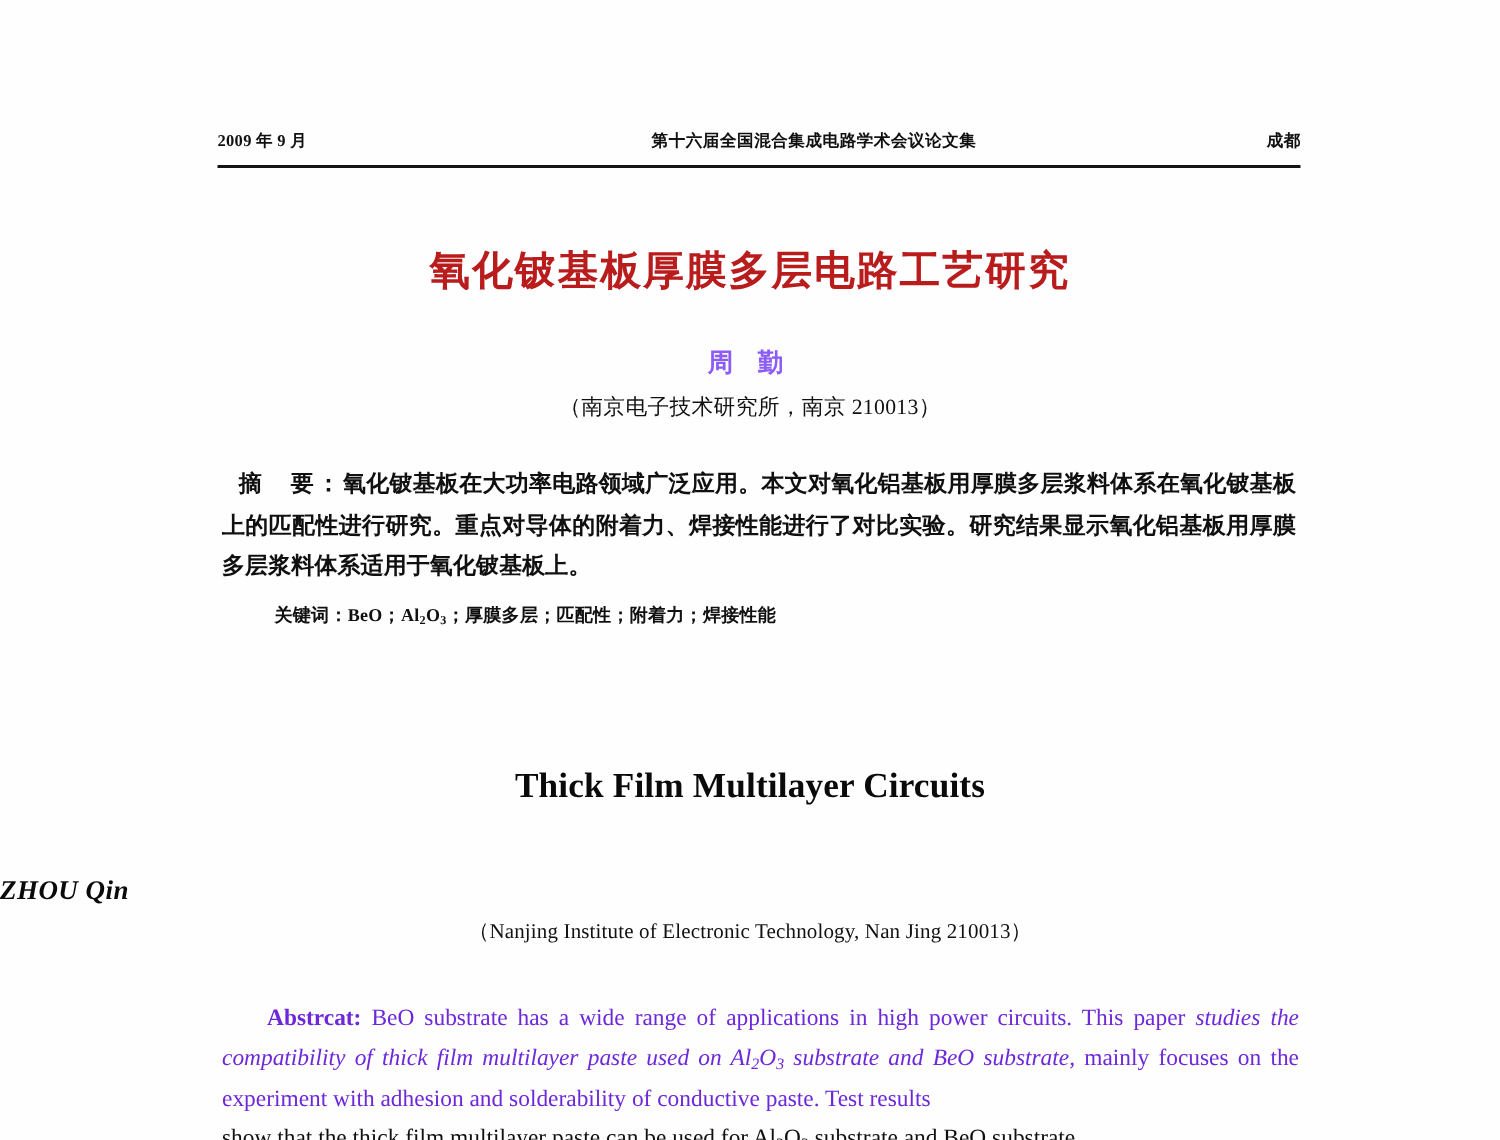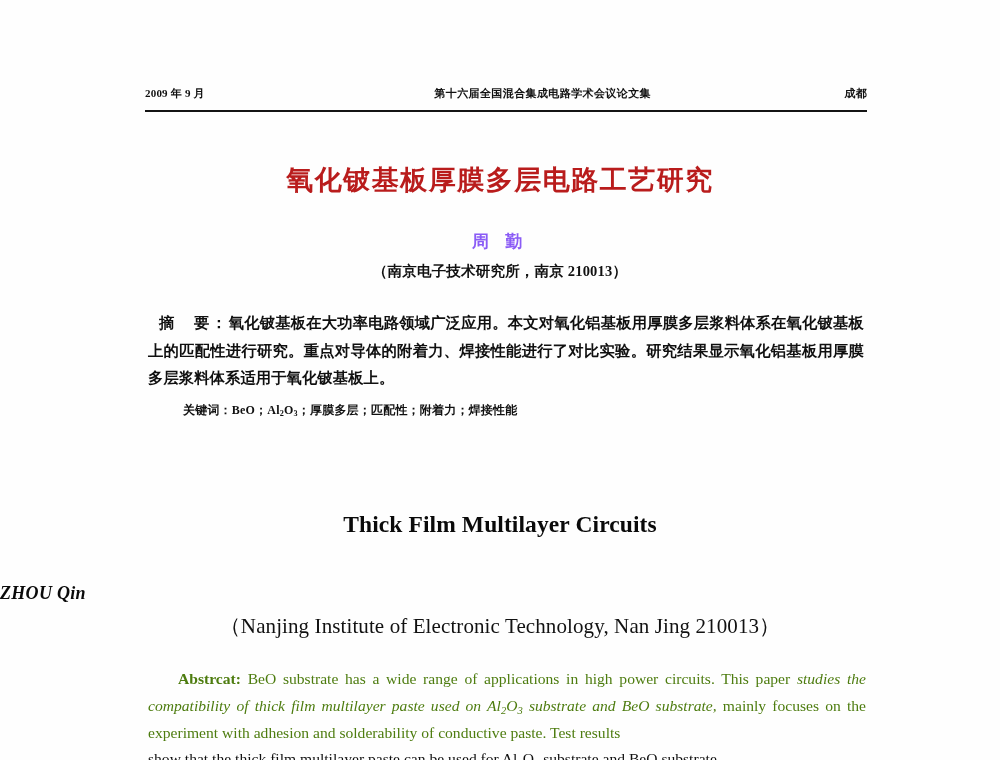--- a/index.html
+++ b/index.html
@@ -67,21 +67,21 @@
     font-weight: 700;
     letter-spacing: 6px;
     color: #8b5cf6;
   }
   .cn-affil {
     position: absolute;
     left: 0; right: 0;
     top: 262px;
     text-align: center;
     font-size: 14.5px;
-    font-weight: 700;
+    font-weight: 400;
     letter-spacing: 0.2px;
     color: #111;
   }
 
   
   .cn-abstract {
     position: absolute;
     left: 148px;
     top: 309px;
     width: 716px;
@@ -131,36 +131,36 @@
     font-weight: 700;
     font-style: italic;
     letter-spacing: 0.3px;
     color: #0a0a0a;
   }
   .en-affil {
     position: absolute;
     left: 0; right: 0;
     top: 612px;
     text-align: center;
-    font-size: 21px;
+    font-size: 14px;
     letter-spacing: 0.1px;
     color: #111;
   }
 
   
   .en-abstract {
     position: absolute;
     left: 148px;
     top: 665px;
     width: 718px;
     font-size: 15.6px;
     line-height: 27px;
     text-align: justify;
     text-align-last: left;
-    color: #4d7c0f;
+    color: #6d28d9;
   }
   .en-abstract .ind { display: inline-block; width: 30px; }
   .en-abstract b { font-weight: 700; }
   .en-abstract .ital { font-style: italic; }
 
   
   .en-abstract-last {
     position: absolute;
     left: 148px;
     top: 745px;

